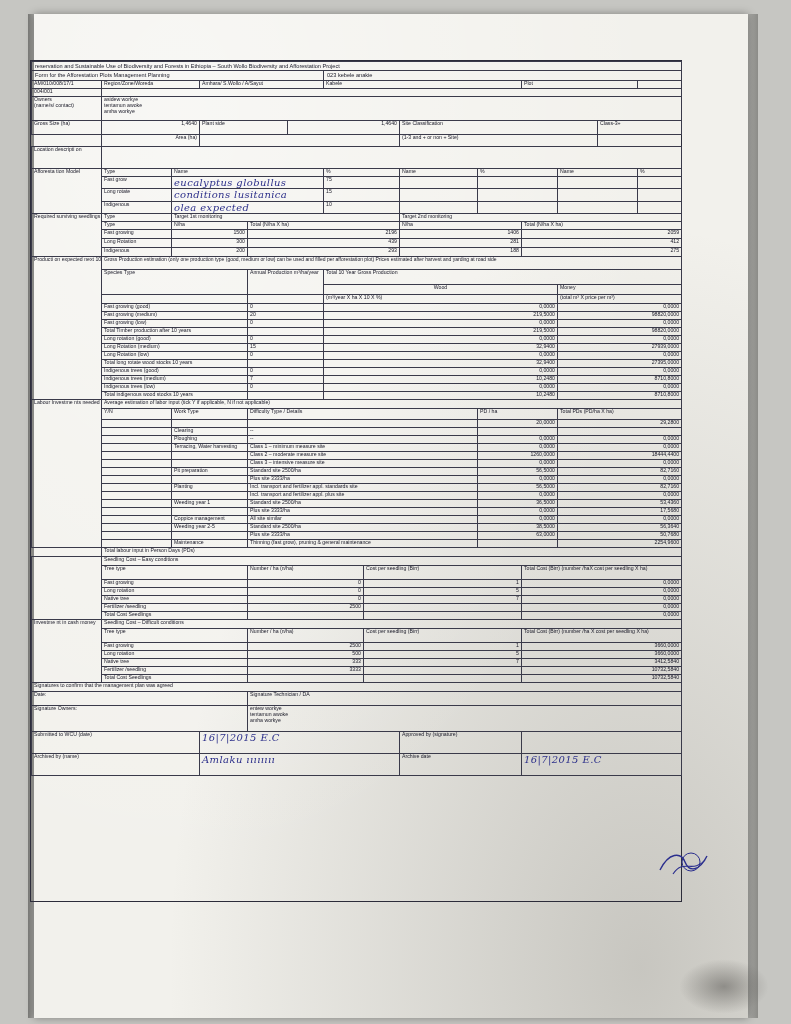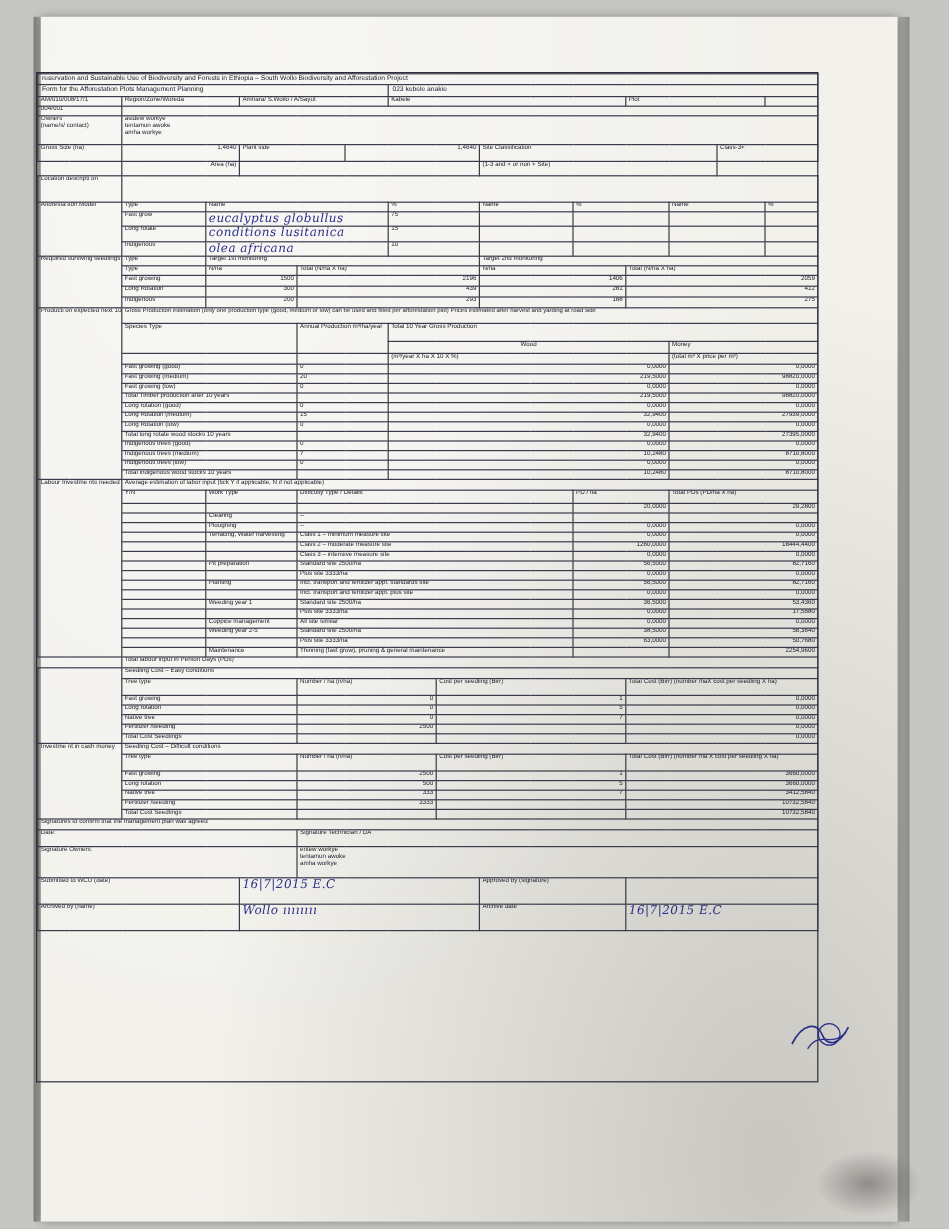--- a/index.html
+++ b/index.html
@@ -146,21 +146,21 @@
         <td>Long rotate</td>
         <td colspan="4"><span class="hand">conditions lusitanica</span></td>
         <td colspan="2">15</td>
         <td colspan="2"></td>
         <td colspan="2"></td>
         <td colspan="2"></td>
         <td></td>
       </tr>
       <tr style="height:9px">
         <td>Indigenous</td>
-        <td colspan="4"><span class="hand">olea africana</span></td>
+        <td colspan="4"><span class="hand">olea expected</span></td>
         <td colspan="2">10</td>
         <td colspan="2"></td>
         <td colspan="2"></td>
         <td colspan="2"></td>
         <td></td>
       </tr>
 
       <tr class="row">
         <td colspan="2" rowspan="5" class="sec-label">Required surviving seedlings per ha</td>
         <td>Type</td>
@@ -515,21 +515,21 @@
         </td>
       </tr>
       <tr style="height:22px">
         <td colspan="4">Submitted to WCU (date)</td>
         <td colspan="5"><span class="hand">16|7|2015 E.C</span></td>
         <td colspan="3">Approved by (signature)</td>
         <td colspan="4"></td>
       </tr>
       <tr style="height:22px">
         <td colspan="4">Archived by (name)</td>
-        <td colspan="5"><span class="hand">Wollo    ıııııııı</span></td>
+        <td colspan="5"><span class="hand">Amlaku    ıııııııı</span></td>
         <td colspan="3">Archive date</td>
         <td colspan="4"><span class="hand">16|7|2015 E.C</span></td>
       </tr>
     </tbody>
       </table>
   </div>
 
   <svg class="sig-mark" style="left:655px;top:848px;" width="60" height="30" viewBox="0 0 60 30">
     <path d="M5 22 C 14 4, 26 4, 30 14 C 34 24, 44 24, 52 8" stroke="#2b2f8e" stroke-width="1.4" fill="none"></path>
     <path d="M18 26 C 28 10, 38 26, 50 12" stroke="#2b2f8e" stroke-width="1.1" fill="none"></path>

